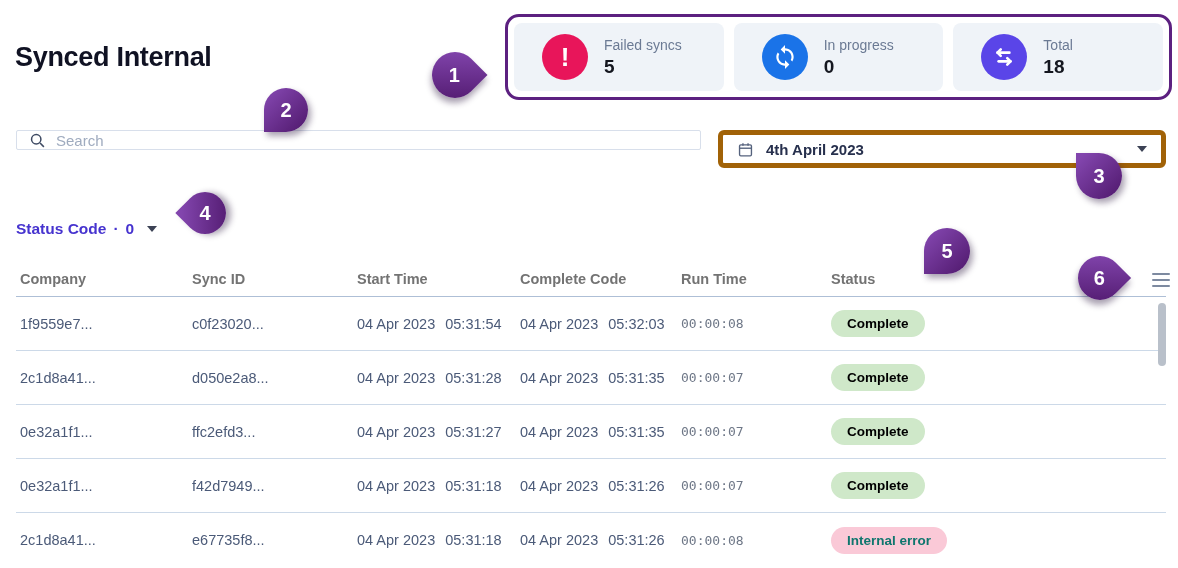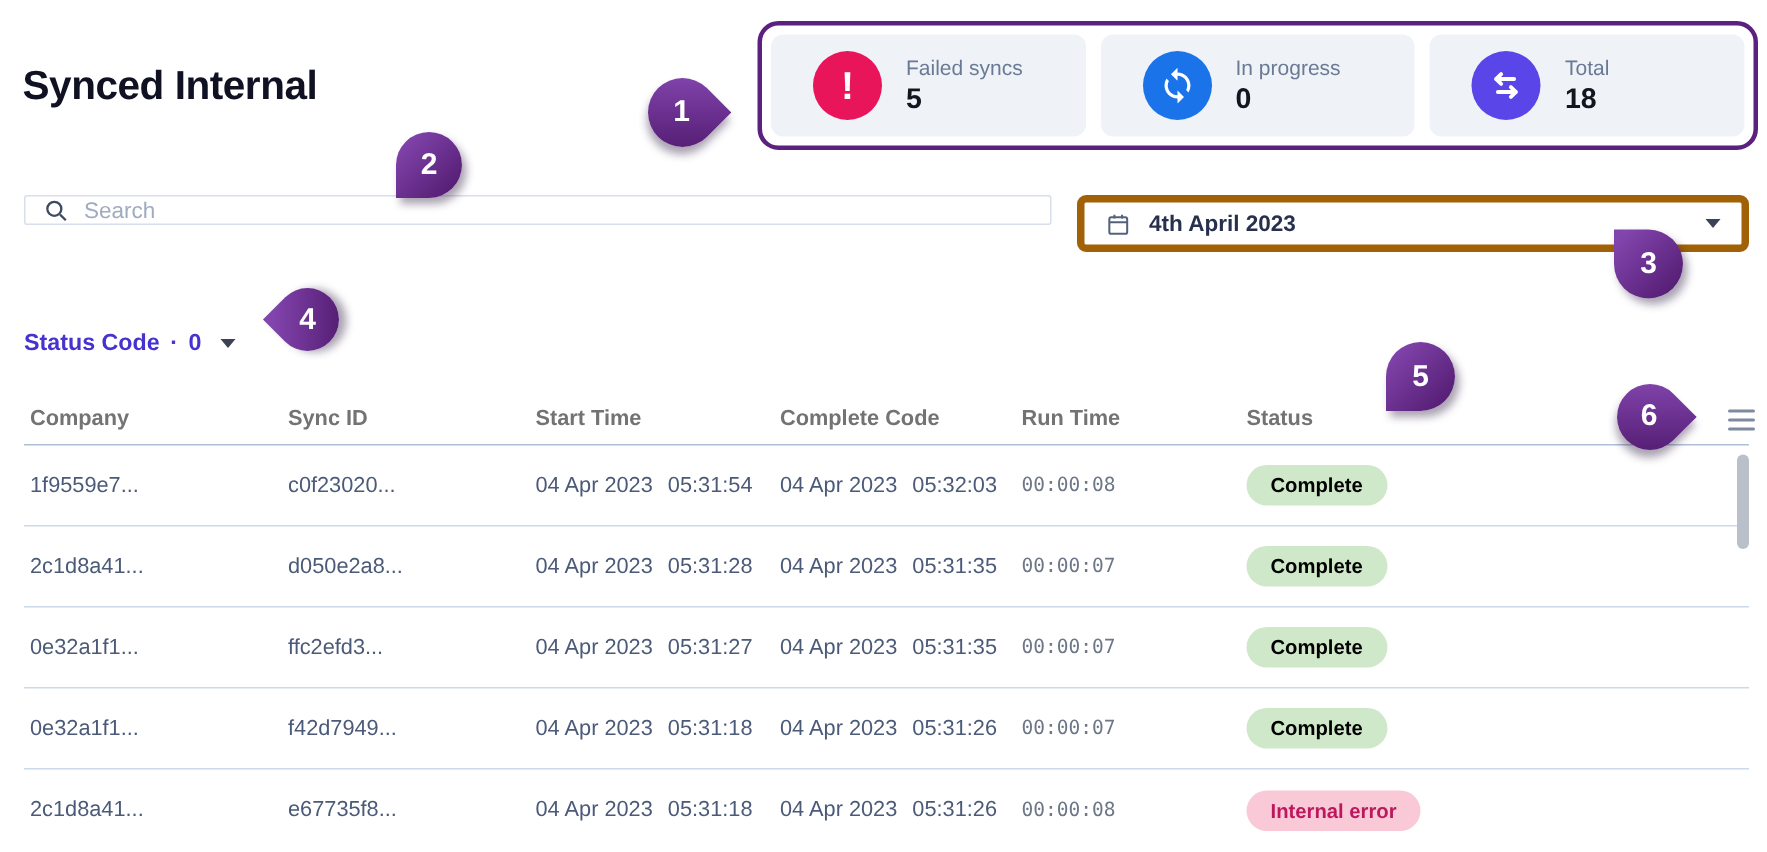--- a/index.html
+++ b/index.html
@@ -56,21 +56,21 @@
   .thead { height:35px; border-bottom:1px solid #aebfd6; }
   .th { font-size:14.5px; font-weight:800; color:#737373; padding-left:4px; }
   .trow { height:54px; border-bottom:1px solid #ccd9e8; }
   .trow:last-child { border-bottom:none; }
   .cell { font-size:14.5px; color:#4b5a78; padding-left:4px; }
   .cell.time { display:flex; gap:10px; }
   .cell.mono { font-family:"DejaVu Sans Mono", monospace; font-size:13px; color:#6e7787; }
   .pill { display:inline-block; padding:6px 16px; border-radius:14px; font-size:13.5px;
     font-weight:800; }
   .pill.success { background:#cfe8c9; color:#000000; }
-  .pill.error { background:#fac9d7; color:#be185d; }
+  .pill.error { background:#fac9d7; color:#0f766e; }
 
   .menu-icon { position:absolute; right:8px; top:273px; width:18px; height:14px;
     display:flex; flex-direction:column; justify-content:space-between; cursor:pointer; }
   .menu-icon span { display:block; height:2.4px; background:#7d8aa0; border-radius:1px; }
 
   .scroll-thumb { position:absolute; left:1158px; top:303px; width:8px; height:63px;
     background:#b9c0ca; border-radius:4px; }
 
   
   .pin { position:absolute; background:linear-gradient(135deg,#8245ad 10%,#571f76 85%);

